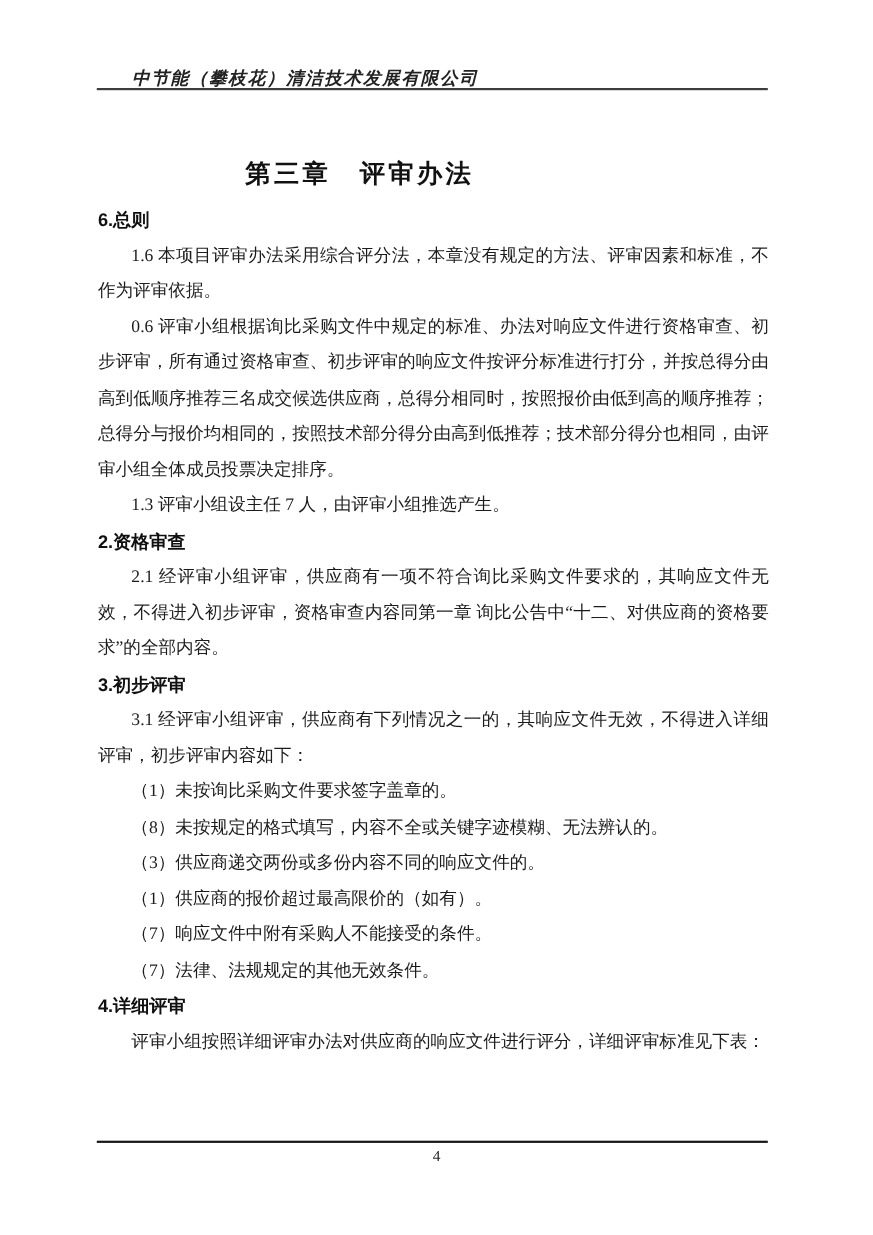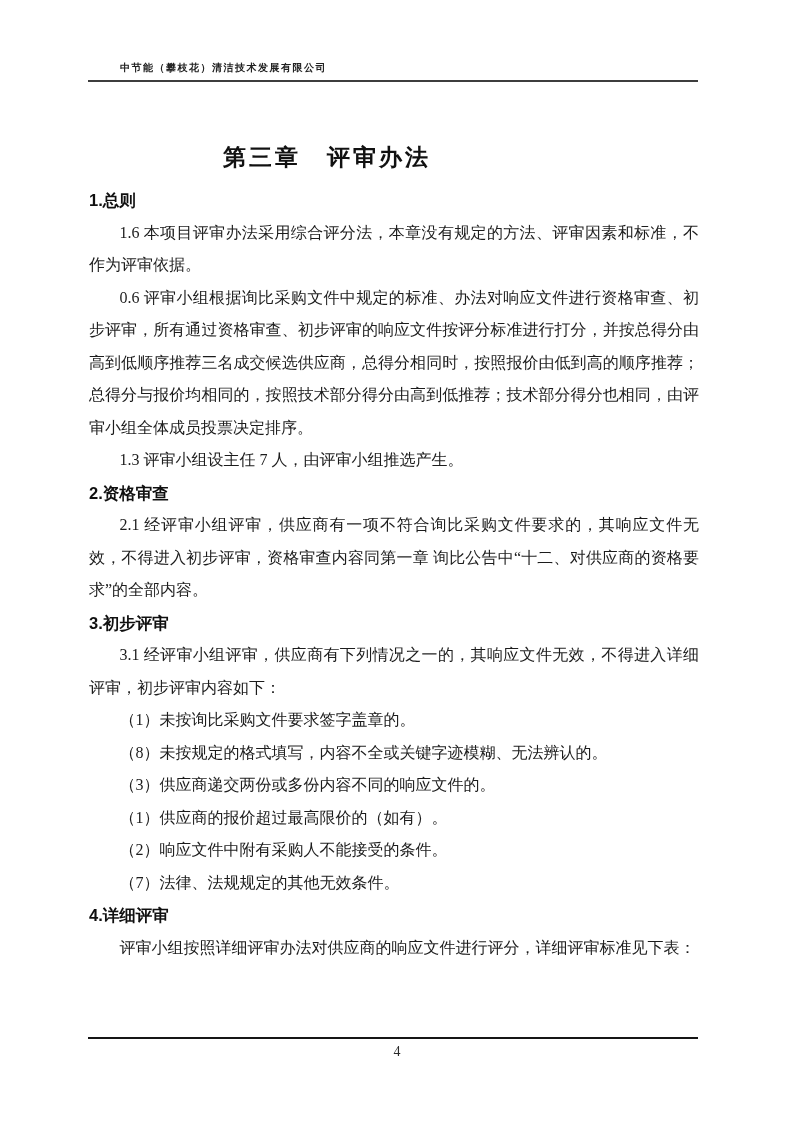--- a/index.html
+++ b/index.html
@@ -12,22 +12,23 @@
   }
   .page {
     position: relative;
     width: 794px; height: 1123px;
     background: #ffffff;
     overflow: hidden;
   }
   .header-company {
     position: absolute;
     left: 120px; top: 61px;
-    font-size: 10px;
+    font-size: 16px;
     font-weight: bold;
+    font-style: italic;
     letter-spacing: 1.5px;
     color: #222;
     white-space: nowrap;
   }
   .header-rule {
     position: absolute;
     left: 88px; top: 80px;
     width: 610px; height: 2px;
     background: #3d3d3d;
   }
@@ -84,35 +85,35 @@
 
 <div class="page">
 
   <div class="header-company">中节能（攀枝花）清洁技术发展有限公司</div>
   <div class="header-rule"></div>
 
   <div class="title">第三章　评审办法</div>
 
   <div class="content">
 
-    <div class="sec-heading">1.总则</div>
+    <div class="sec-heading">6.总则</div>
     <p class="para">1.6 本项目评审办法采用综合评分法，本章没有规定的方法、评审因素和标准，不作为评审依据。</p>
     <p class="para">0.6 评审小组根据询比采购文件中规定的标准、办法对响应文件进行资格审查、初步评审，所有通过资格审查、初步评审的响应文件按评分标准进行打分，并按总得分由高到低顺序推荐三名成交候选供应商，总得分相同时，按照报价由低到高的顺序推荐；总得分与报价均相同的，按照技术部分得分由高到低推荐；技术部分得分也相同，由评审小组全体成员投票决定排序。</p>
     <p class="para">1.3 评审小组设主任 7 人，由评审小组推选产生。</p>
 
     <div class="sec-heading">2.资格审查</div>
     <p class="para">2.1 经评审小组评审，供应商有一项不符合询比采购文件要求的，其响应文件无效，不得进入初步评审，资格审查内容同第一章 询比公告中“十二、对供应商的资格要求”的全部内容。</p>
 
     <div class="sec-heading">3.初步评审</div>
     <p class="para">3.1 经评审小组评审，供应商有下列情况之一的，其响应文件无效，不得进入详细评审，初步评审内容如下：</p>
     <p class="para">（1）未按询比采购文件要求签字盖章的。</p>
     <p class="para">（8）未按规定的格式填写，内容不全或关键字迹模糊、无法辨认的。</p>
     <p class="para">（3）供应商递交两份或多份内容不同的响应文件的。</p>
     <p class="para">（1）供应商的报价超过最高限价的（如有）。</p>
-    <p class="para">（2）响应文件中附有采购人不能接受的条件。</p>
+    <p class="para">（7）响应文件中附有采购人不能接受的条件。</p>
     <p class="para">（7）法律、法规规定的其他无效条件。</p>
 
     <div class="sec-heading">4.详细评审</div>
     <p class="para">评审小组按照详细评审办法对供应商的响应文件进行评分，详细评审标准见下表：</p>
 
   </div>
 
   <div class="footer-rule"></div>
   <div class="page-number">4</div>
 

